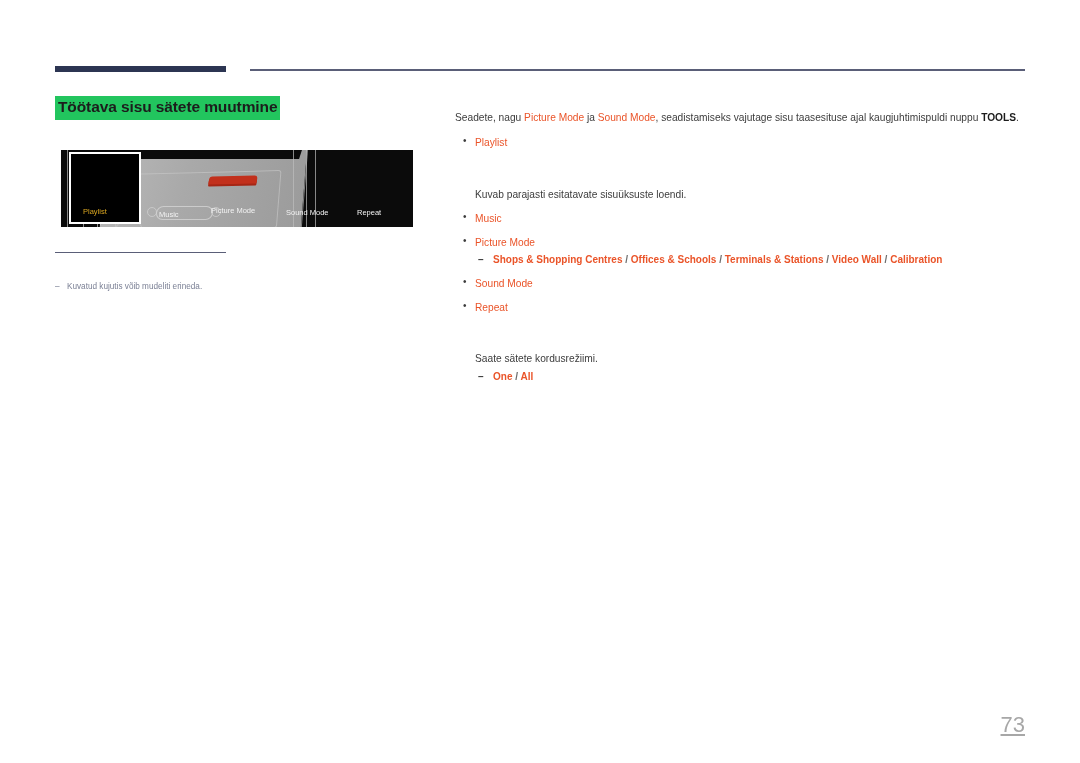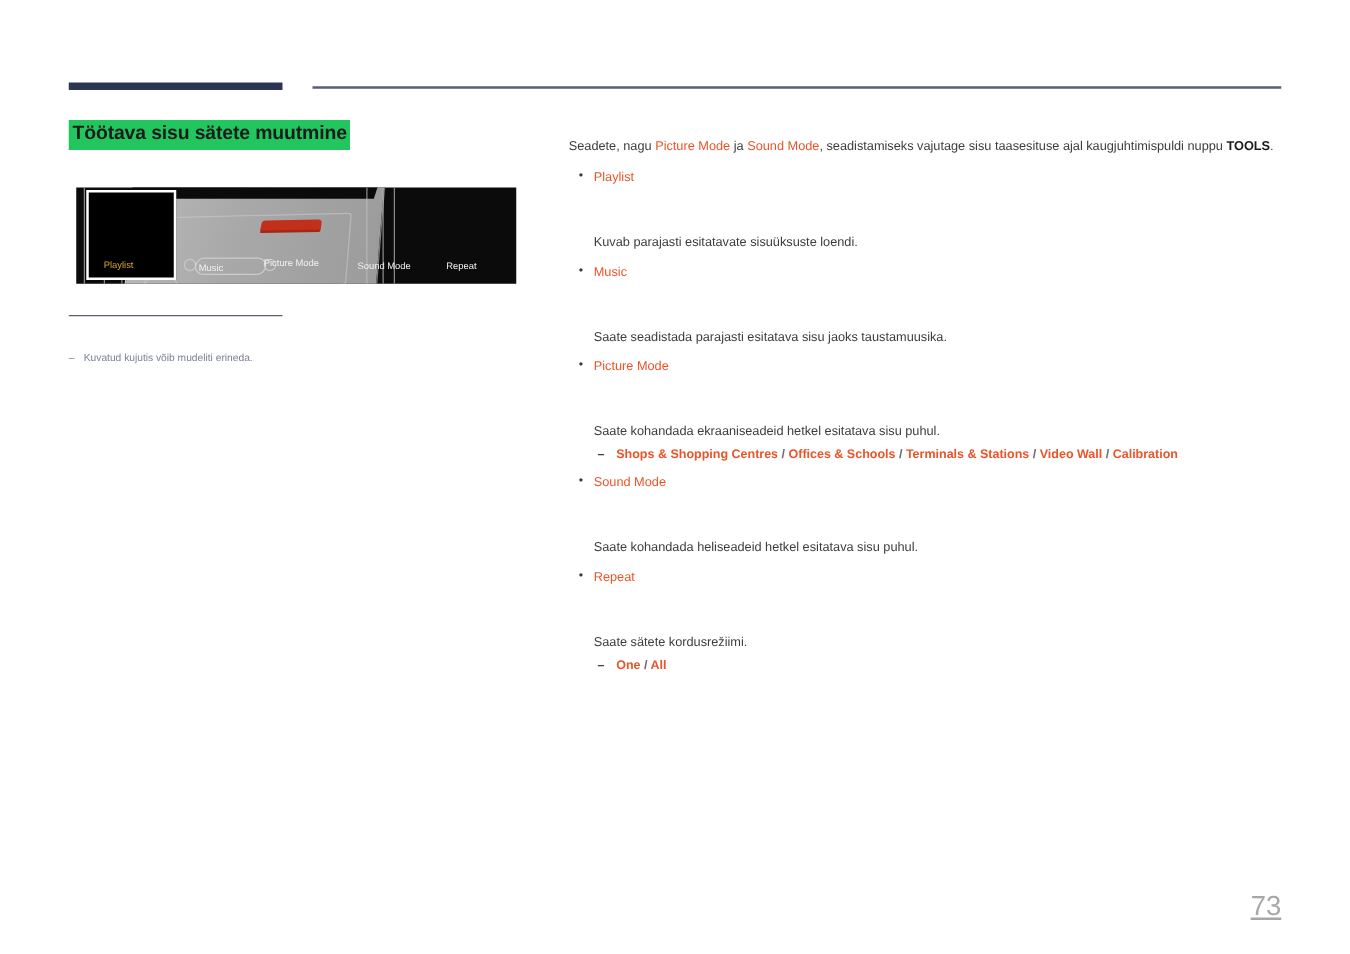--- a/index.html
+++ b/index.html
@@ -326,34 +326,31 @@
 
   <ul class="bullets">
 
     <li>
       <div class="b-title">Playlist</div>
       <div class="b-desc">Kuvab parajasti esitatavate sisuüksuste loendi.</div>
     </li>
 
     <li>
       <div class="b-title">Music</div>
-      <div class="b-desc">Saate seadistada parajasti esitatava sisu jaoks taustamuusika.</div>
     </li>
 
     <li>
       <div class="b-title">Picture Mode</div>
-      <div class="b-desc">Saate kohandada ekraaniseadeid hetkel esitatava sisu puhul.</div>
       <ul class="sub">
         <li><span>Shops &amp; Shopping Centres</span><span class="sep"> / </span><span>Offices &amp; Schools</span><span class="sep"> / </span><span>Terminals &amp; Stations</span><span class="sep"> / </span><span>Video Wall</span><span class="sep"> / </span><span>Calibration</span></li>
       </ul>
     </li>
 
     <li>
       <div class="b-title">Sound Mode</div>
-      <div class="b-desc">Saate kohandada heliseadeid hetkel esitatava sisu puhul.</div>
     </li>
 
     <li>
       <div class="b-title">Repeat</div>
       <div class="b-desc">Saate sätete kordusrežiimi.</div>
       <ul class="sub">
         <li><span>One</span><span class="sep"> / </span><span>All</span></li>
       </ul>
     </li>
 

